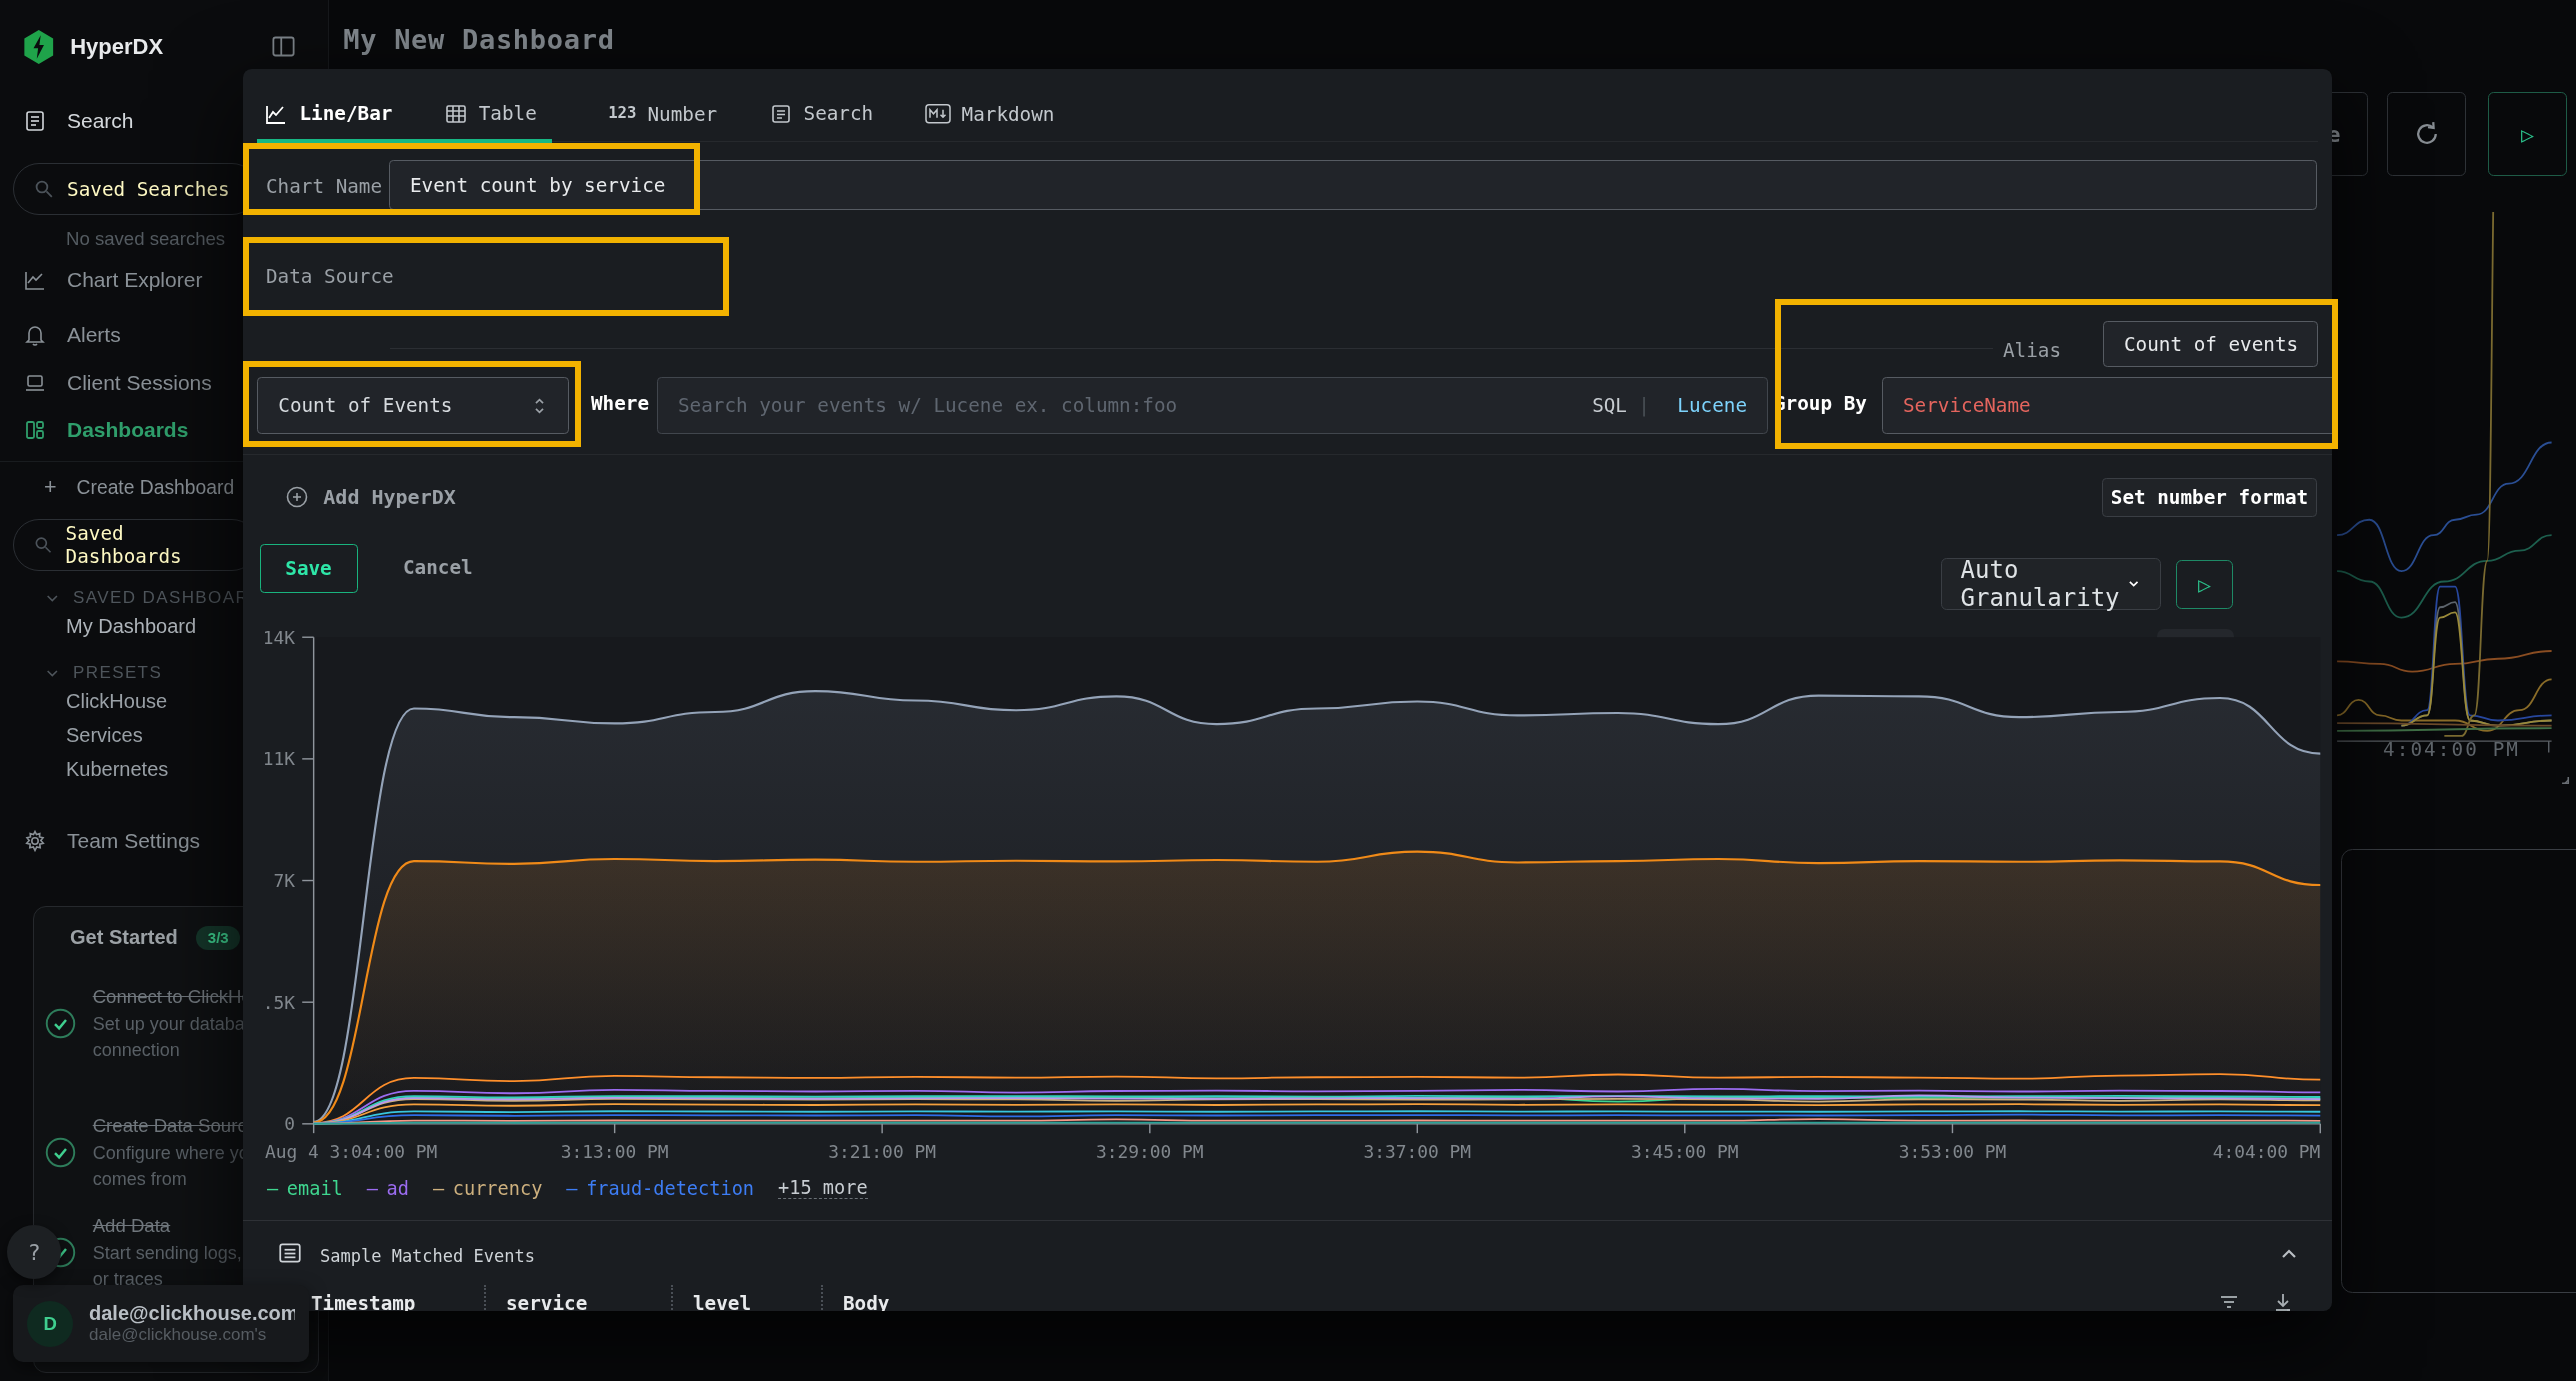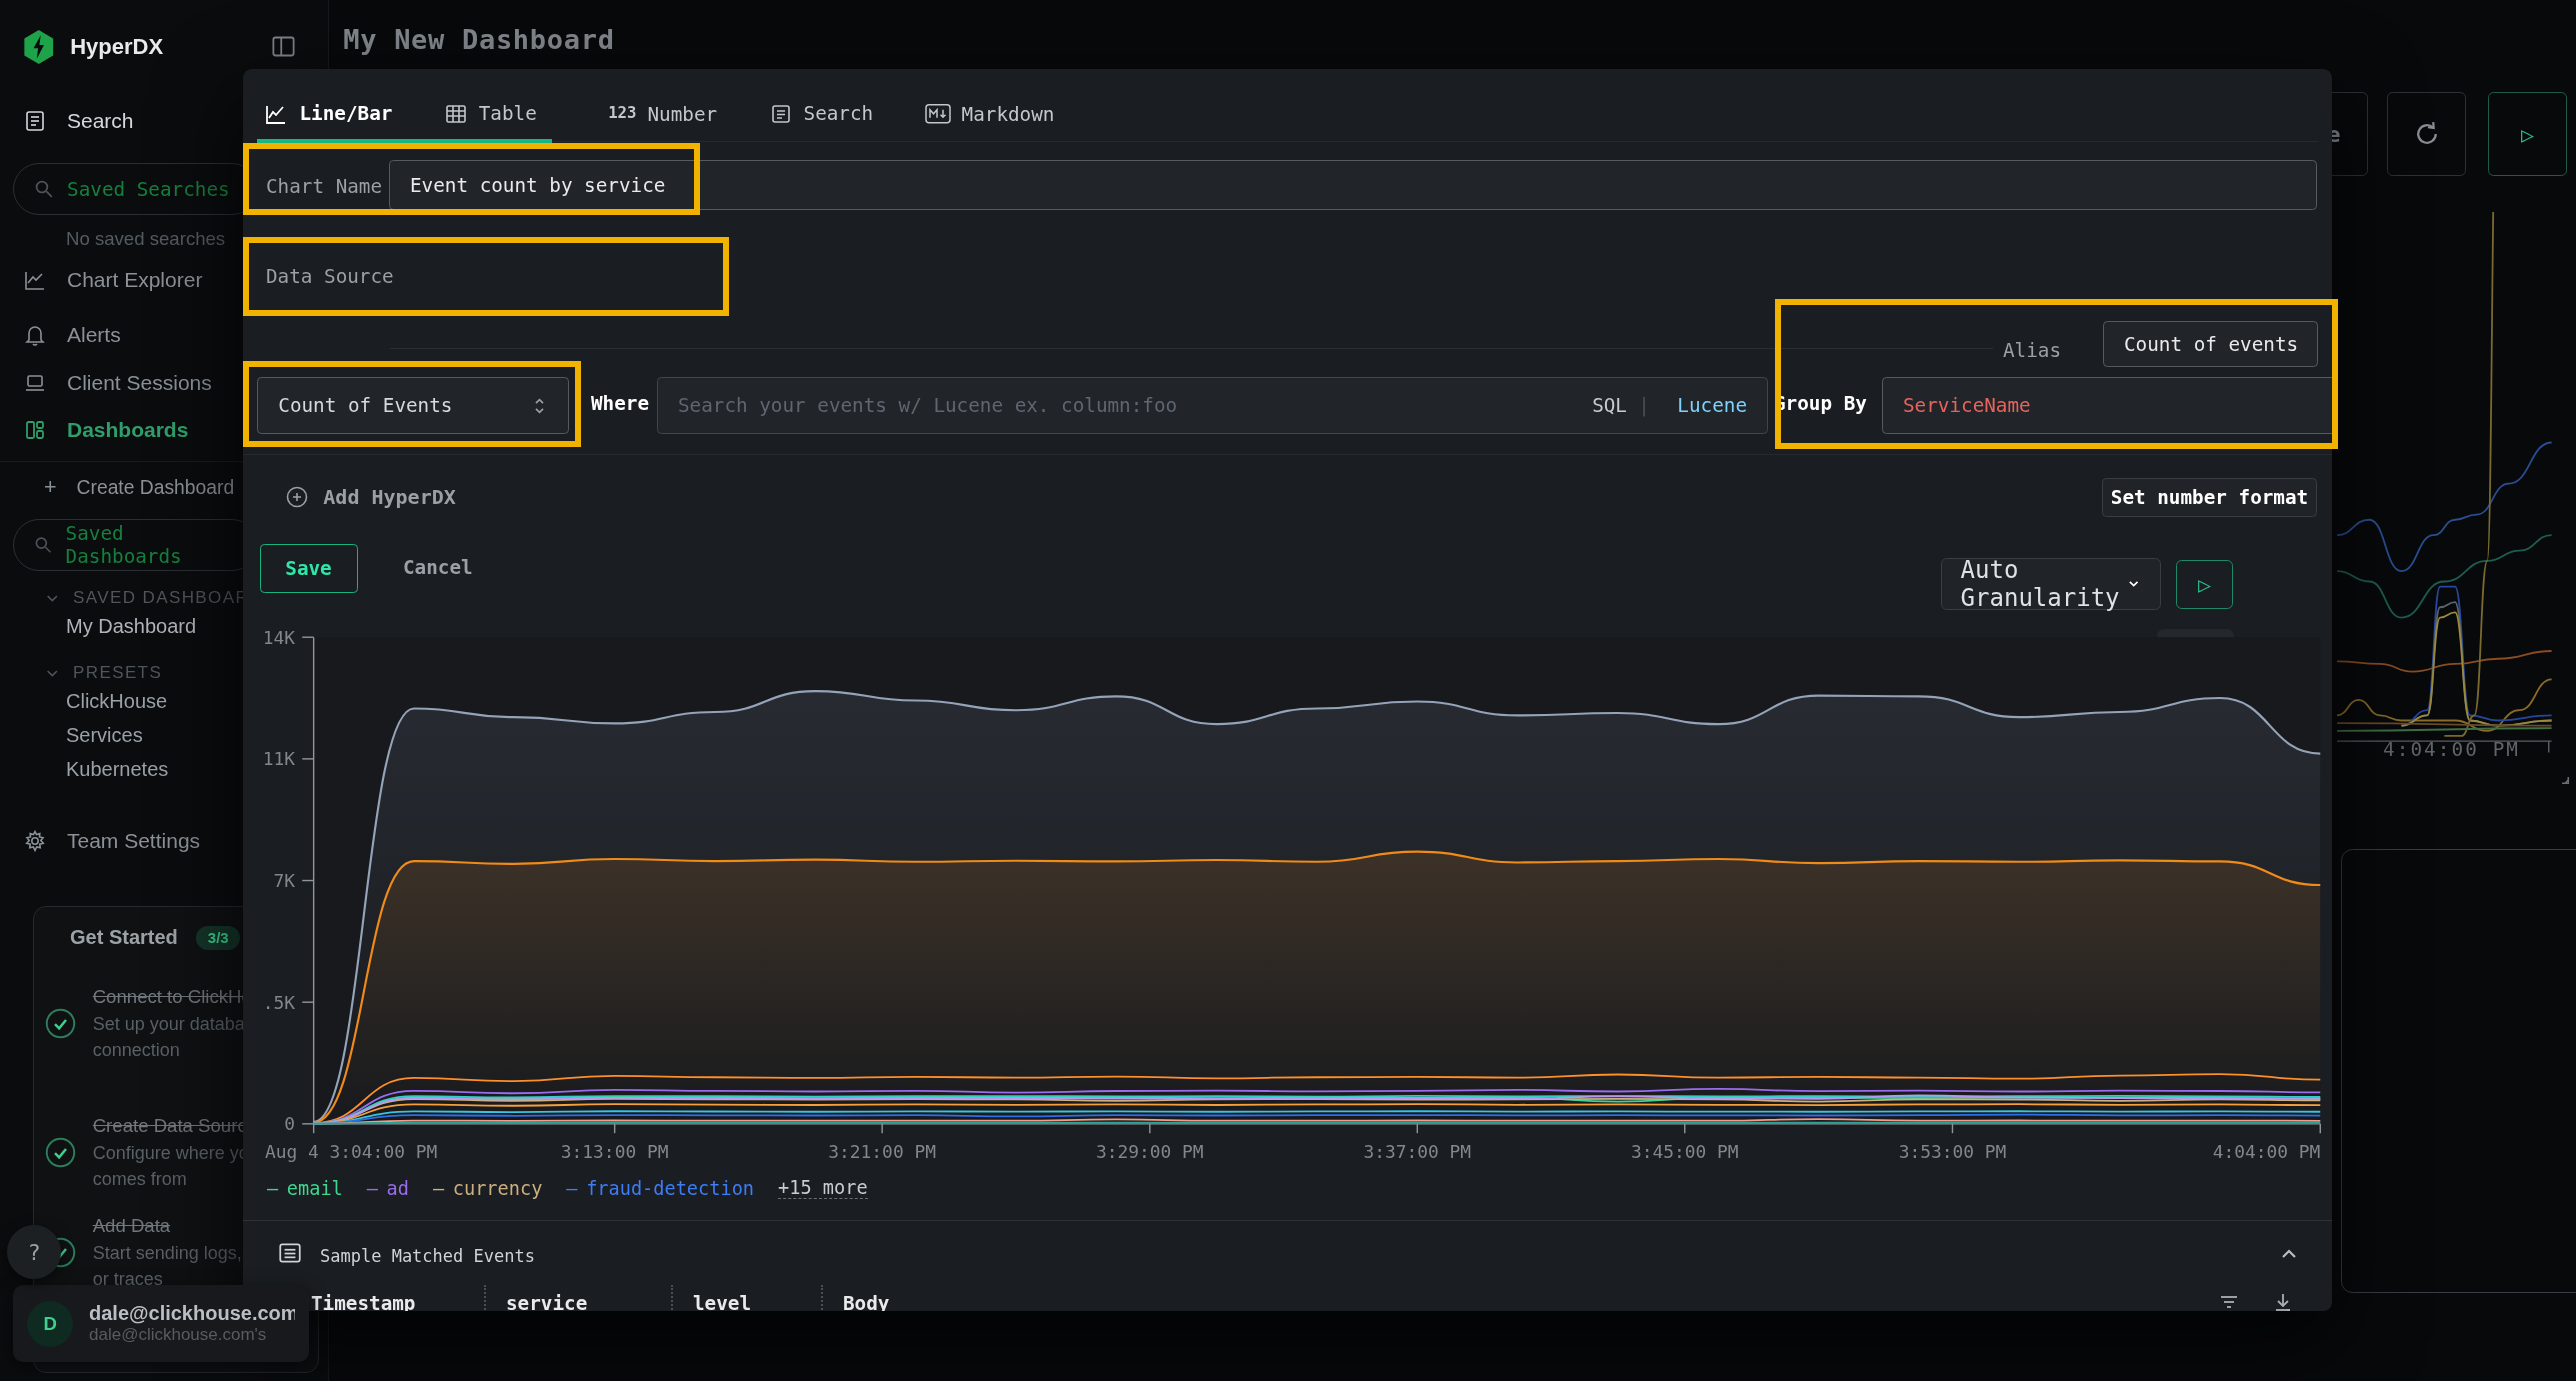--- a/index.html
+++ b/index.html
@@ -11,21 +11,21 @@
   .sidebar { position:absolute; left:0; top:0; width:329px; height:1381px;
              background:#0b0c0e; border-right:0.7px solid #17191c; z-index:1; }
   .brand-row { position:absolute; left:23px; top:30px; display:flex; align-items:center; gap:15.7px; }
   .brand-text { font-family:"Liberation Sans", sans-serif; font-weight:bold; font-size:22px; color:#e8eaec; }
   .collapse-btn { position:absolute; left:270px; top:33px; width:27px; height:27px; color:#7e858b; }
   .side-row { position:absolute; left:23px; display:flex; align-items:center; gap:20px;
               font-family:"Liberation Sans", sans-serif; font-size:21px; color:#8a9197; }
   .side-row .lbl { white-space:nowrap; }
   .search-pill { position:absolute; left:13px; width:245px; height:52px; border:1.4px solid #2b2f34;
                  border-radius:29px; display:flex; align-items:center; gap:13px; padding:0 18.6px;
-                 color:#15803d; font-size:19.3px; }
+                 color:#fef9c3; font-size:19.3px; }
   .muted-note { position:absolute; left:66px; font-family:"Liberation Sans", sans-serif;
                 font-size:18.6px; color:#545b61; }
   .side-divider { position:absolute; left:0; width:329px; height:1.4px; background:#191c1f; }
   .section-head { position:absolute; left:43px; display:flex; align-items:center; gap:11.4px;
                   font-family:"Liberation Sans", sans-serif; font-size:17px; letter-spacing:1.4px;
                   color:#4e555b; white-space:nowrap; }
   .side-link { position:absolute; left:66px; font-family:"Liberation Sans", sans-serif;
                font-size:20px; color:#9aa1a7; white-space:nowrap; }
   .gs-panel { position:absolute; left:33px; top:906px; width:286px; height:467px;
               border:1.4px solid #26292d; border-radius:13px; background:#0f1113; overflow:hidden; }

